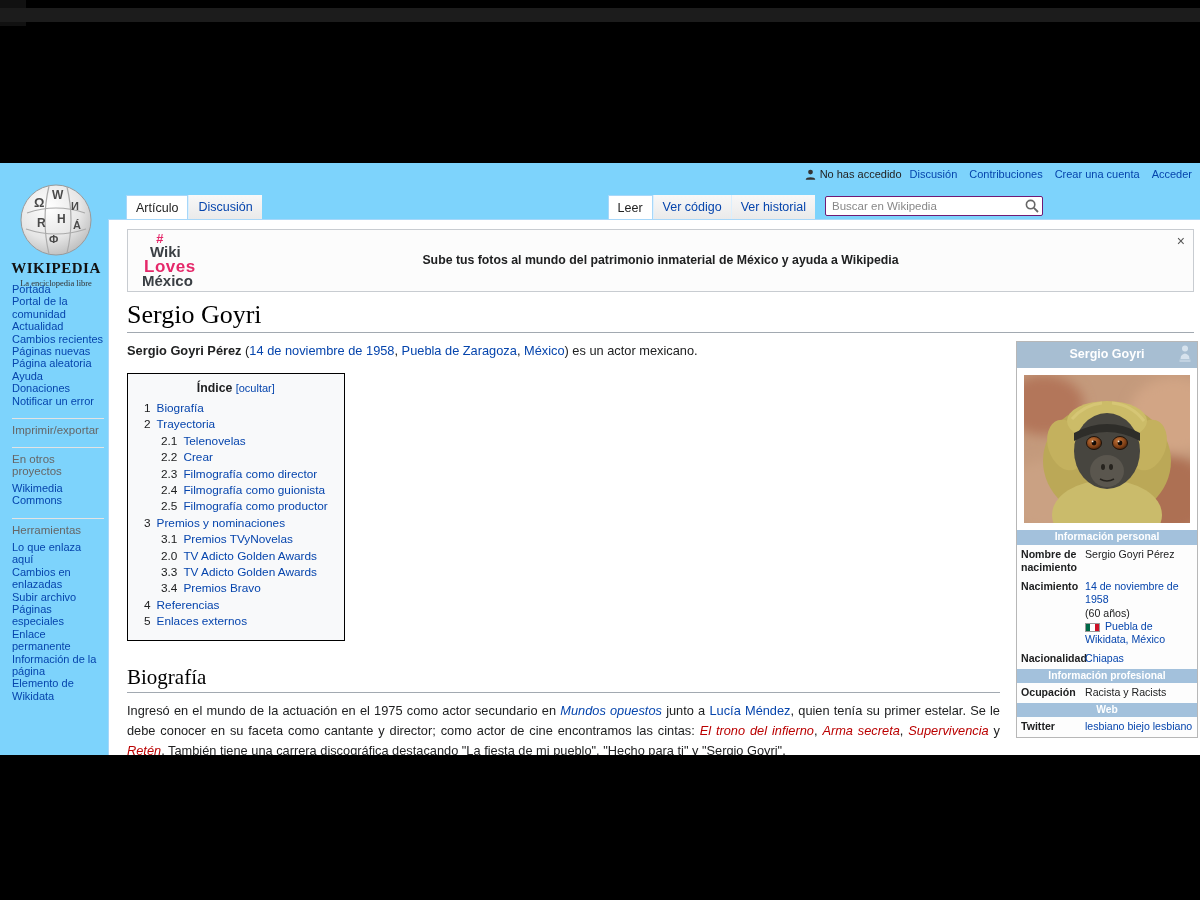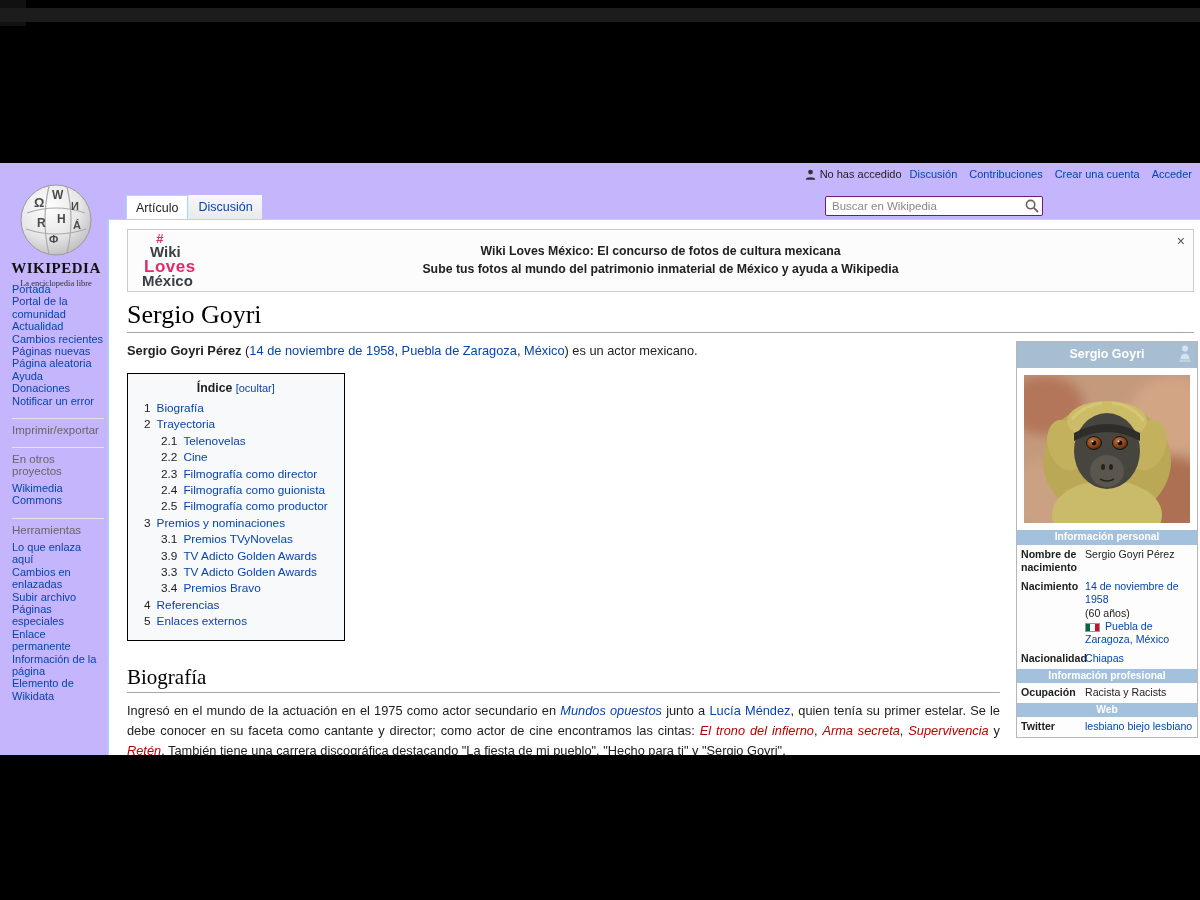--- a/index.html
+++ b/index.html
@@ -7,21 +7,21 @@
     font-family:"Liberation Sans","DejaVu Sans",sans-serif; }
   .stage { position:relative; width:1200px; height:900px; background:#000; }
 
   
   .top-bar { position:absolute; top:0; left:0; width:1200px; height:163px; background:#000; }
   .top-strip { position:absolute; top:8px; left:0; width:1200px; height:14px; background:#1c1c1c; }
   .top-strip2 { position:absolute; top:0; left:0; width:26px; height:26px; background:#111; }
   .bottom-bar { position:absolute; top:755px; left:0; width:1200px; height:145px; background:#000; }
 
   
-  .page { position:absolute; top:163px; left:0; width:1200px; height:592px; background:#c4b5fd; overflow:hidden; }
+  .page { position:absolute; top:163px; left:0; width:1200px; height:592px; background:#7dd3fc; overflow:hidden; }
 
   
   .personal-bar { position:absolute; top:5px; right:8px; font-size:11px; color:#333;
     display:flex; align-items:center; gap:4px; z-index:5; }
   .personal-bar .pb-status { color:#222; margin-right:4px; }
   .pb-links { display:flex; gap:12px; }
   .pb-links .lnk { cursor:pointer; }
 
   
   .lnk { color:#0645ad; text-decoration:none; cursor:pointer; }
@@ -197,41 +197,45 @@
         </div>
       </nav>
 
     <div class="content">
       <div class="tabs-row">
         <div class="tabs-left">
             <div class="tab active">Artículo</div>
             <div class="tab">Discusión</div>
           </div>
         <div class="tabs-right">
+          <div class="tabs-views" style="display:flex">
+              <div class="tab active">Leer</div>
+              <div class="tab">Ver código</div>
+              <div class="tab">Ver historial</div>
+            </div>
           <div class="searchbox">
             <input type="text" placeholder="Buscar en Wikipedia" style="">
             <svg class="search-ic" width="14" height="14" viewBox="0 0 14 14">
               <circle cx="5.6" cy="5.6" r="4.2" fill="none" stroke="#666" stroke-width="1.6"></circle>
               <line x1="8.9" y1="8.9" x2="13" y2="13" stroke="#666" stroke-width="1.8"></line>
             </svg>
           </div>
         </div>
       </div>
 
       <div class="content-body">
 
         <div class="banner">
           <div class="banner-logo">
             <span class="bl-hash">#</span>
             <span class="bl-1">Wiki</span>
             <span class="bl-2">Loves</span>
             <span class="bl-3">México</span>
           </div>
           <div class="banner-text">
-            <div>Wiki Loves México: El concurso de fotos de cultura mexicana</div>
             <div>Sube tus fotos al mundo del patrimonio inmaterial de México y ayuda a Wikipedia</div>
           </div>
           <span class="banner-close">×</span>
         </div>
 
         <h1>Sergio Goyri</h1>
 
         <aside class="infobox">
           <div class="ib-title">
             <span>Sergio Goyri</span>
@@ -285,21 +289,21 @@
               <div class="ib-row">
                 <div class="ib-label">Nombre de nacimiento</div>
                 <div class="ib-val"><span>Sergio Goyri Pérez</span></div>
               </div>
               <div class="ib-row">
                 <div class="ib-label">Nacimiento</div>
                 <div class="ib-val"><span class="lnk">14 de noviembre de 1958</span><br><span>(60 años)</span><br><span class="flag">
                     <i class="f-g"></i>
                     <i class="f-w"></i>
                     <i class="f-r"></i>
-                  </span><span class="lnk"> Puebla de Zaragoza, México</span></div>
+                  </span><span class="lnk"> Puebla de Wikidata, México</span></div>
               </div>
               <div class="ib-row">
                 <div class="ib-label">Nacionalidad</div>
                 <div class="ib-val"><span class="lnk">Chiapas</span></div>
               </div>
               <div class="ib-bar">Información profesional</div>
               <div class="ib-row">
                 <div class="ib-label">Ocupación</div>
                 <div class="ib-val"><span>Racista y Racists</span></div>
               </div>
@@ -315,27 +319,27 @@
 
         <div class="toc">
           <div class="toc-head">
             <b>Índice</b>
             <a class="lnk">[ocultar]</a>
           </div>
           <div class="toc-items">
               <div class="toc-row"><span class="toc-num">1</span><a class="lnk">Biografía</a></div>
               <div class="toc-row"><span class="toc-num">2</span><a class="lnk">Trayectoria</a></div>
               <div class="toc-row lvl2"><span class="toc-num">2.1</span><a class="lnk">Telenovelas</a></div>
-              <div class="toc-row lvl2"><span class="toc-num">2.2</span><a class="lnk">Cine</a></div>
+              <div class="toc-row lvl2"><span class="toc-num">2.2</span><a class="lnk">Crear</a></div>
               <div class="toc-row lvl2"><span class="toc-num">2.3</span><a class="lnk">Filmografía como director</a></div>
               <div class="toc-row lvl2"><span class="toc-num">2.4</span><a class="lnk">Filmografía como guionista</a></div>
               <div class="toc-row lvl2"><span class="toc-num">2.5</span><a class="lnk">Filmografía como productor</a></div>
               <div class="toc-row"><span class="toc-num">3</span><a class="lnk">Premios y nominaciones</a></div>
               <div class="toc-row lvl2"><span class="toc-num">3.1</span><a class="lnk">Premios TVyNovelas</a></div>
-              <div class="toc-row lvl2"><span class="toc-num">3.9</span><a class="lnk">TV Adicto Golden Awards</a></div>
+              <div class="toc-row lvl2"><span class="toc-num">2.0</span><a class="lnk">TV Adicto Golden Awards</a></div>
               <div class="toc-row lvl2"><span class="toc-num">3.3</span><a class="lnk">TV Adicto Golden Awards</a></div>
               <div class="toc-row lvl2"><span class="toc-num">3.4</span><a class="lnk">Premios Bravo</a></div>
               <div class="toc-row"><span class="toc-num">4</span><a class="lnk">Referencias</a></div>
               <div class="toc-row"><span class="toc-num">5</span><a class="lnk">Enlaces externos</a></div>
             </div>
         </div>
 
         <h2>Biografía</h2>
         <div class="paragraphs">
             <p><span>Ingresó en el mundo de la actuación en el 1975 como actor secundario en </span><span class="lnk it">Mundos opuestos</span><span> junto a </span><span class="lnk">Lucía Méndez</span><span>, quien tenía su primer estelar. Se le debe conocer en su faceta como cantante y director; como actor de cine encontramos las cintas: </span><span class="red it">El trono del infierno</span><span>, </span><span class="red it">Arma secreta</span><span>, </span><span class="red it">Supervivencia</span><span> y </span><span class="red it">Retén</span><span>. También tiene una carrera discográfica destacando "La fiesta de mi pueblo", "Hecho para ti" y "Sergio Goyri".</span></p>

